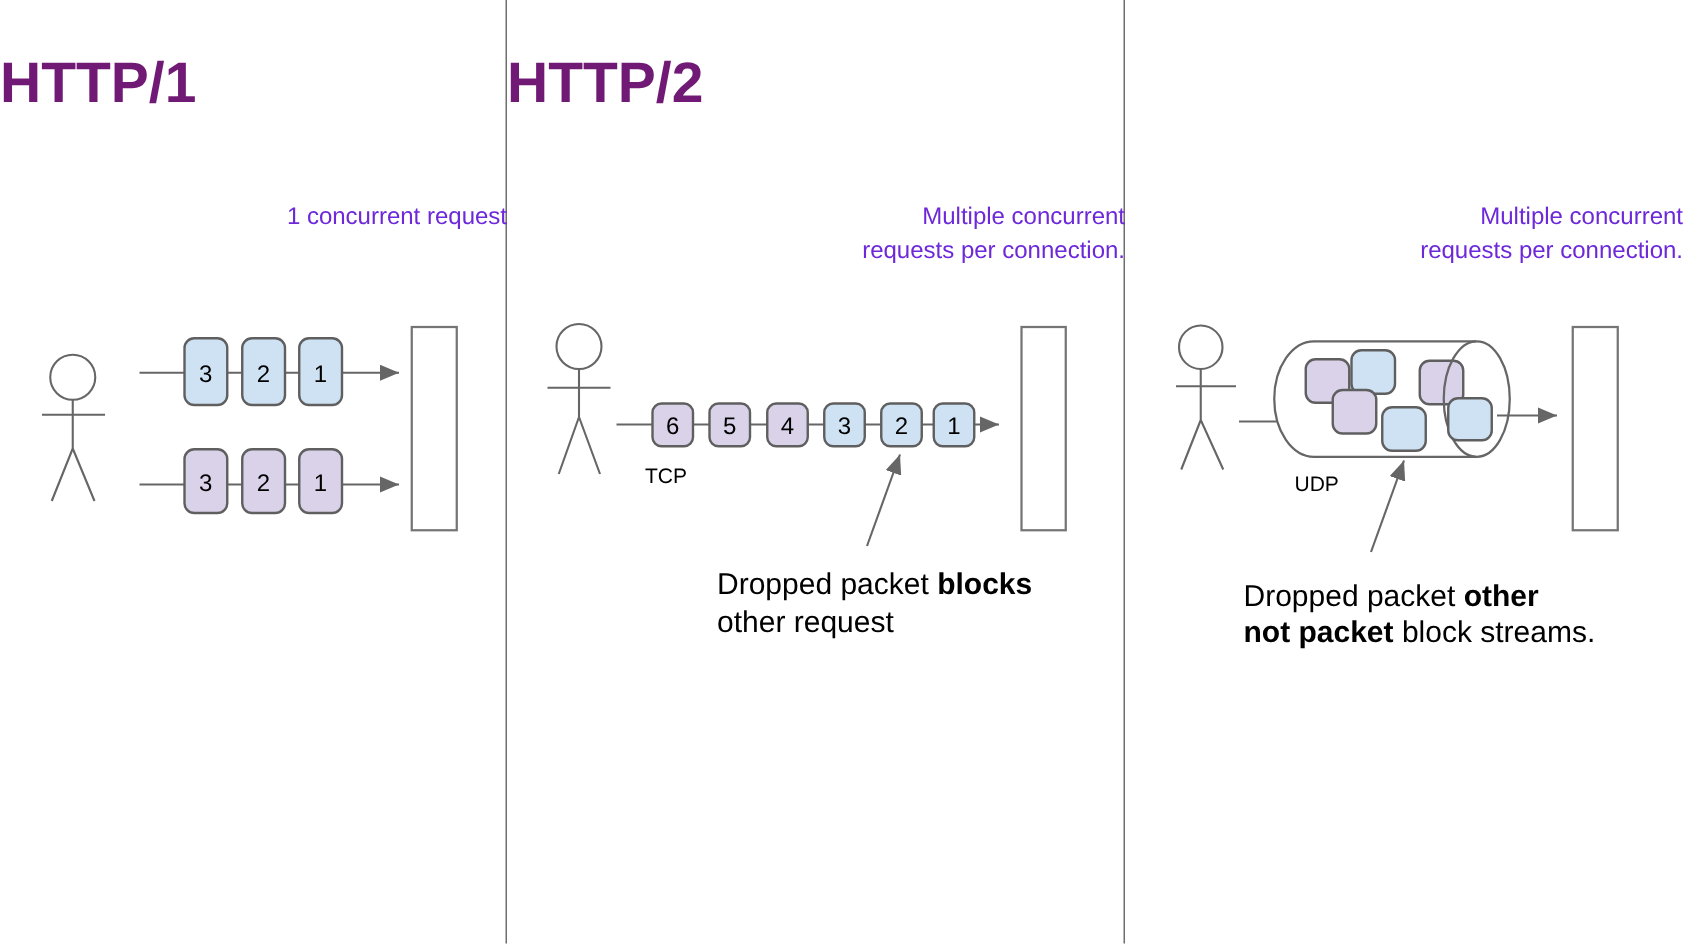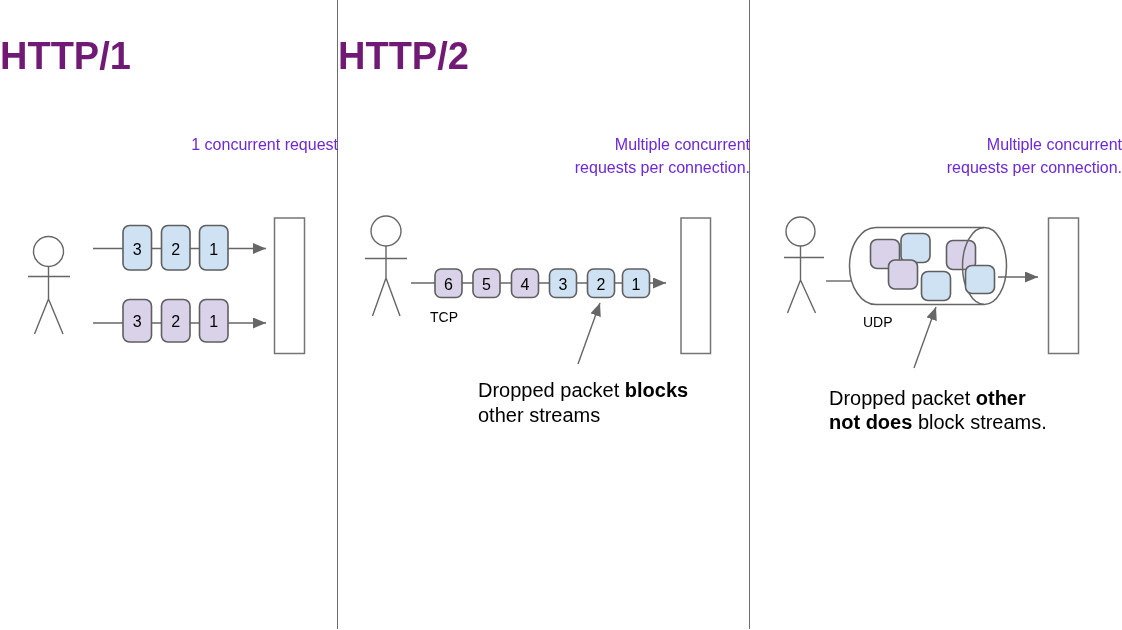--- a/index.html
+++ b/index.html
@@ -136,20 +136,20 @@
     <div>Multiple concurrent</div>
     <div>requests per connection.</div>
   </div>
   <div class="col-sub t3">
     <div>Multiple concurrent</div>
     <div>requests per connection.</div>
   </div>
 
   <div class="caption" id="cap-http2">
     <div><span>Dropped packet </span><b>blocks</b></div>
-    <div><span>other streams</span></div>
+    <div><span>other request</span></div>
   </div>
   <div class="caption" id="cap-http3">
     <div><span>Dropped packet </span><b>other</b></div>
-    <div><b>not does</b><span> block streams.</span></div>
+    <div><b>not packet</b><span> block streams.</span></div>
   </div>
 
 </div>
 
 </body></html>

